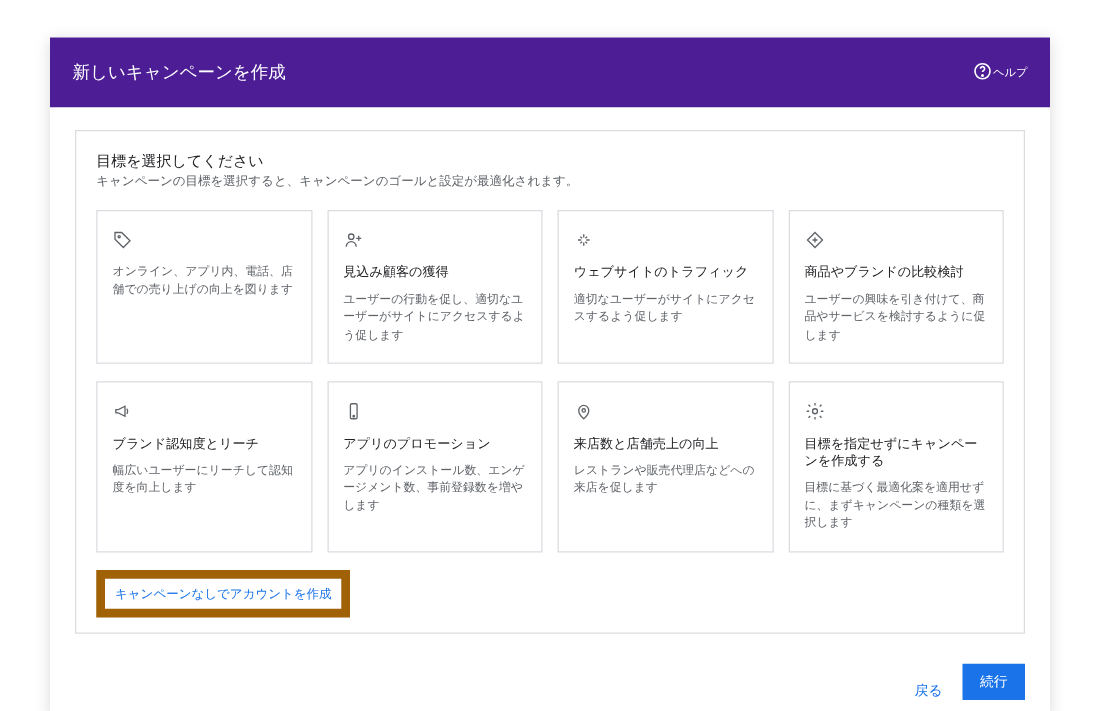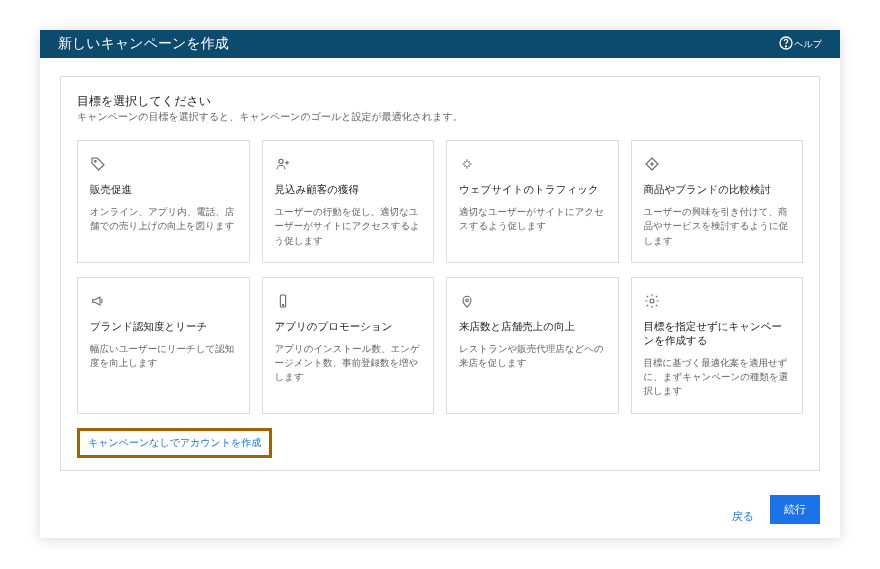--- a/index.html
+++ b/index.html
@@ -9,23 +9,23 @@
     width: 880px;
     height: 569px;
     overflow: hidden;
   }
   .container {
     margin: 30px 40px;
     box-shadow: 0 2px 12px rgba(0,0,0,0.15);
     background: #fff;
   }
   .header {
-    background: #0c4a6e;
+    background: #4c1d95;
     color: #fff;
-    height: 28px;
+    height: 56px;
     display: flex;
     align-items: center;
     justify-content: space-between;
     padding: 0 18px;
   }
   .header .title { font-size: 14px; }
   .help {
     display: flex;
     flex-direction: row;
     align-items: center;
@@ -62,21 +62,21 @@
     height: 18px;
     display: flex;
     align-items: center;
   }
   .card .icon svg { width: 16px; height: 16px; }
   .card .ctitle { font-size: 10.5px; color: #202124; margin-bottom: 8px; }
   .card .cdesc { font-size: 9.5px; color: #5f6368; line-height: 1.5; }
   .link-row { margin-top: 2px; }
   .nocamp {
     display: inline-block;
-    border: 3px solid #a16207;
+    border: 7px solid #a16207;
     padding: 5px 8px;
     font-size: 10px;
     color: #1a73e8;
     cursor: pointer;
   }
   .footer {
     display: flex;
     justify-content: flex-end;
     align-items: flex-end;
     gap: 16px;
@@ -122,21 +122,20 @@
       <div class="panel-sub">キャンペーンの目標を選択すると、キャンペーンのゴールと設定が最適化されます。</div>
 
       <div class="grid">
         <div class="card">
           <div class="icon">
               <svg viewBox="0 0 24 24" fill="none" stroke="#5f6368" stroke-width="1.6">
                 <path d="M3 3h8l10 10-8 8L3 11V3z"></path>
                 <circle cx="8" cy="8" r="1.3"></circle>
               </svg>
             </div>
-          <div class="ctitle">販売促進</div>
           <div class="cdesc">オンライン、アプリ内、電話、店舗での売り上げの向上を図ります</div>
         </div>
         <div class="card">
           <div class="icon">
               <svg viewBox="0 0 24 24" fill="none" stroke="#5f6368" stroke-width="1.6">
                 <circle cx="9" cy="8" r="3.2"></circle>
                 <path d="M3 20c0-3.3 2.7-6 6-6s6 2.7 6 6"></path>
                 <path d="M18 7v6M15 10h6"></path>
               </svg>
             </div>

